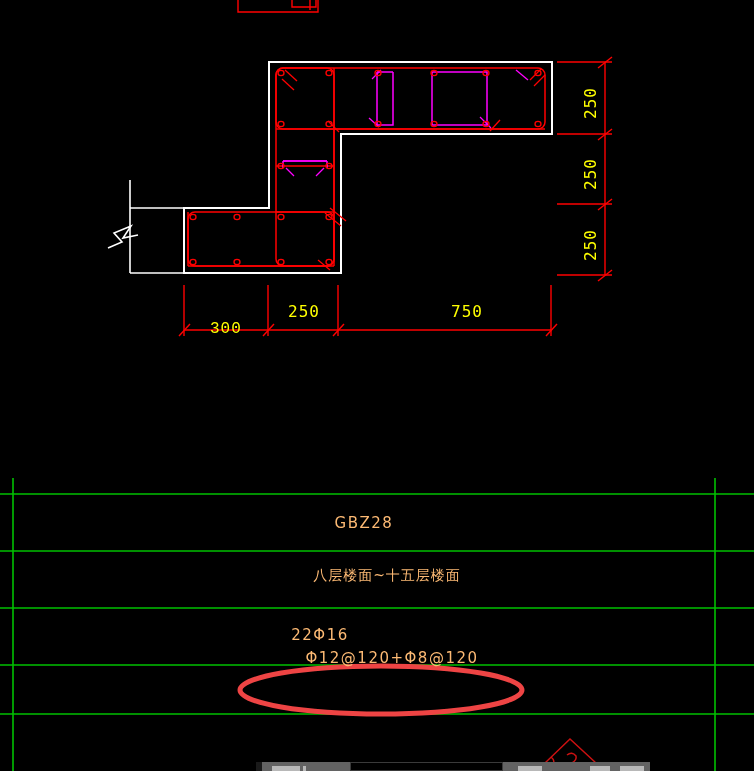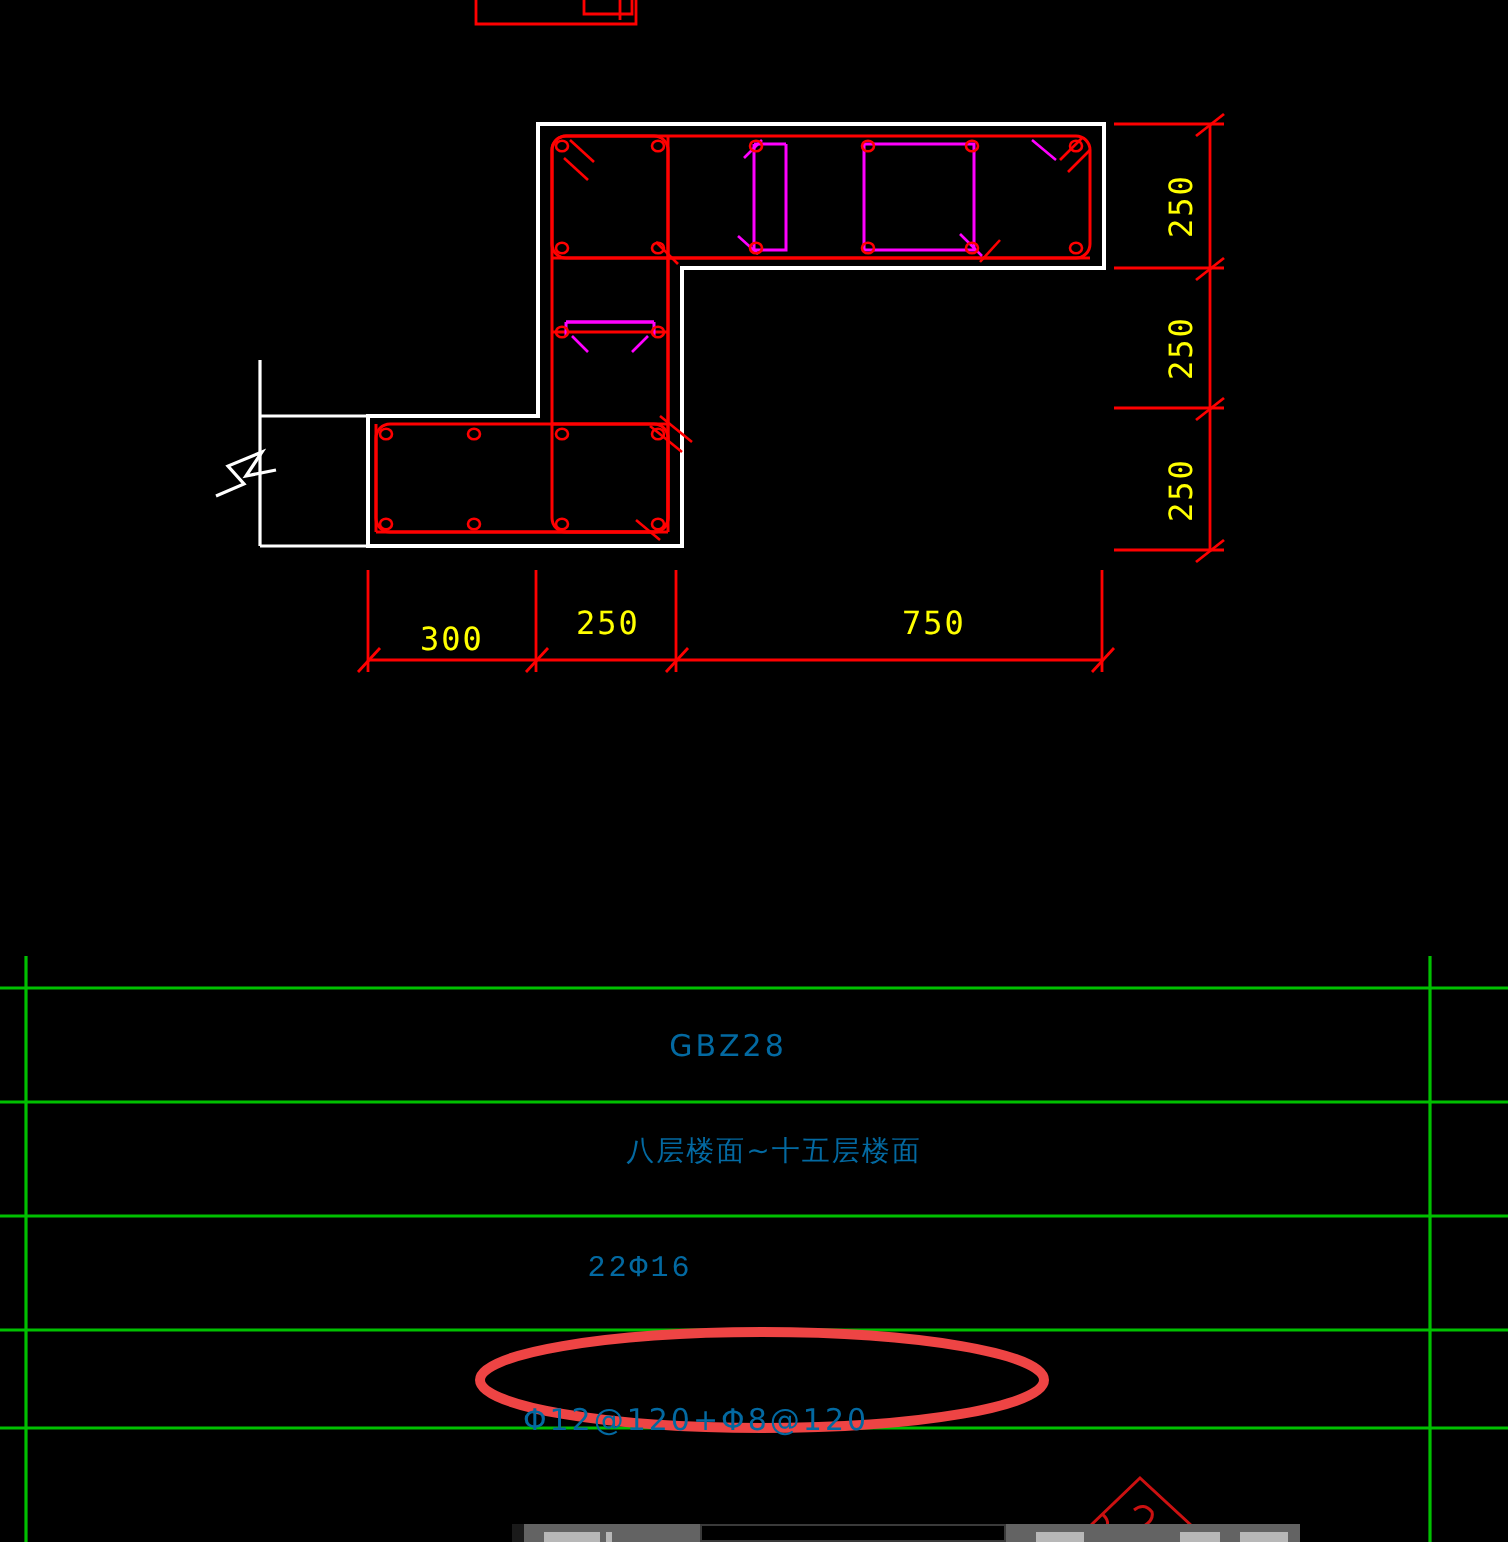--- a/index.html
+++ b/index.html
@@ -29,21 +29,21 @@
     font-family: "DejaVu Sans Mono", monospace;
     font-size: 16px;
     letter-spacing: 1px;
   }
   .dim-text.vert {
     transform: rotate(-90deg);
     transform-origin: left top;
   }
   .table-text {
     position: absolute;
-    color: #0369a1;
+    color: #fdba74;
     text-align: center;
     white-space: nowrap;
     font-family: "DejaVu Sans", sans-serif;
     font-size: 15px;
     letter-spacing: 1.5px;
   }
   .table-text.cn {
     font-size: 14px;
     letter-spacing: 1px;
   }
@@ -222,32 +222,32 @@
     <ellipse cx="381" cy="690" rx="141" ry="24" stroke="#ee4444" stroke-width="5" fill="none"></ellipse>
 
     <g stroke="#cc1111" fill="none" stroke-width="1.5">
       <path d="M545 763 L570 739 L596 763"></path>
       <path d="M551 757 Q556 761 552 765"></path>
       <path d="M567 755 Q572 751 576 756 Q577 760 572 763"></path>
     </g>
 
   </svg>
 
-  <div class="dim-text" style="left:210px; top:310px;">300</div>
+  <div class="dim-text" style="left:210px; top:320px;font-family:Liberation Mono, monospace;">300</div>
   <div class="dim-text" style="left:288px; top:302px;">250</div>
   <div class="dim-text" style="left:451px; top:302px;">750</div>
 
   <div class="dim-text vert" style="left:581px; top:119px;">250</div>
   <div class="dim-text vert" style="left:581px; top:190px;">250</div>
   <div class="dim-text vert" style="left:581px; top:261px;">250</div>
 
   <div class="table-text" style="left:13px; top:514px; width:702px;">GBZ28</div>
   <div class="table-text cn" style="left:13px; top:567px; width:748px;">八层楼面~十五层楼面</div>
-  <div class="table-text" style="left:13px; top:626px; width:614px;font-family:Liberation Mono, monospace;">22Φ16</div>
-  <div class="table-text" style="left:13px; top:701px; width:670px;">Φ12@120+Φ8@120</div>
+  <div class="table-text" style="left:13px; top:626px; width:614px;">22Φ16</div>
+  <div class="table-text" style="left:13px; top:649px; width:670px;padding-left:44px;">Φ12@120+Φ8@120</div>
 
   <div id="bottom-bar">
     <div class="bar-edge" style="left:256px; width:6px;"></div>
     <div class="bar-panel" style="left:262px; width:88px;"></div>
     <div class="bar-chip" style="left:272px; width:28px;"></div>
     <div class="bar-chip" style="left:303px; width:3px;"></div>
     <div class="bar-inputbox" style="left:350px; width:153px;"></div>
     <div class="bar-panel" style="left:503px; width:147px;"></div>
     <div class="bar-chip" style="left:518px; width:24px;"></div>
     <div class="bar-chip" style="left:590px; width:20px;"></div>

